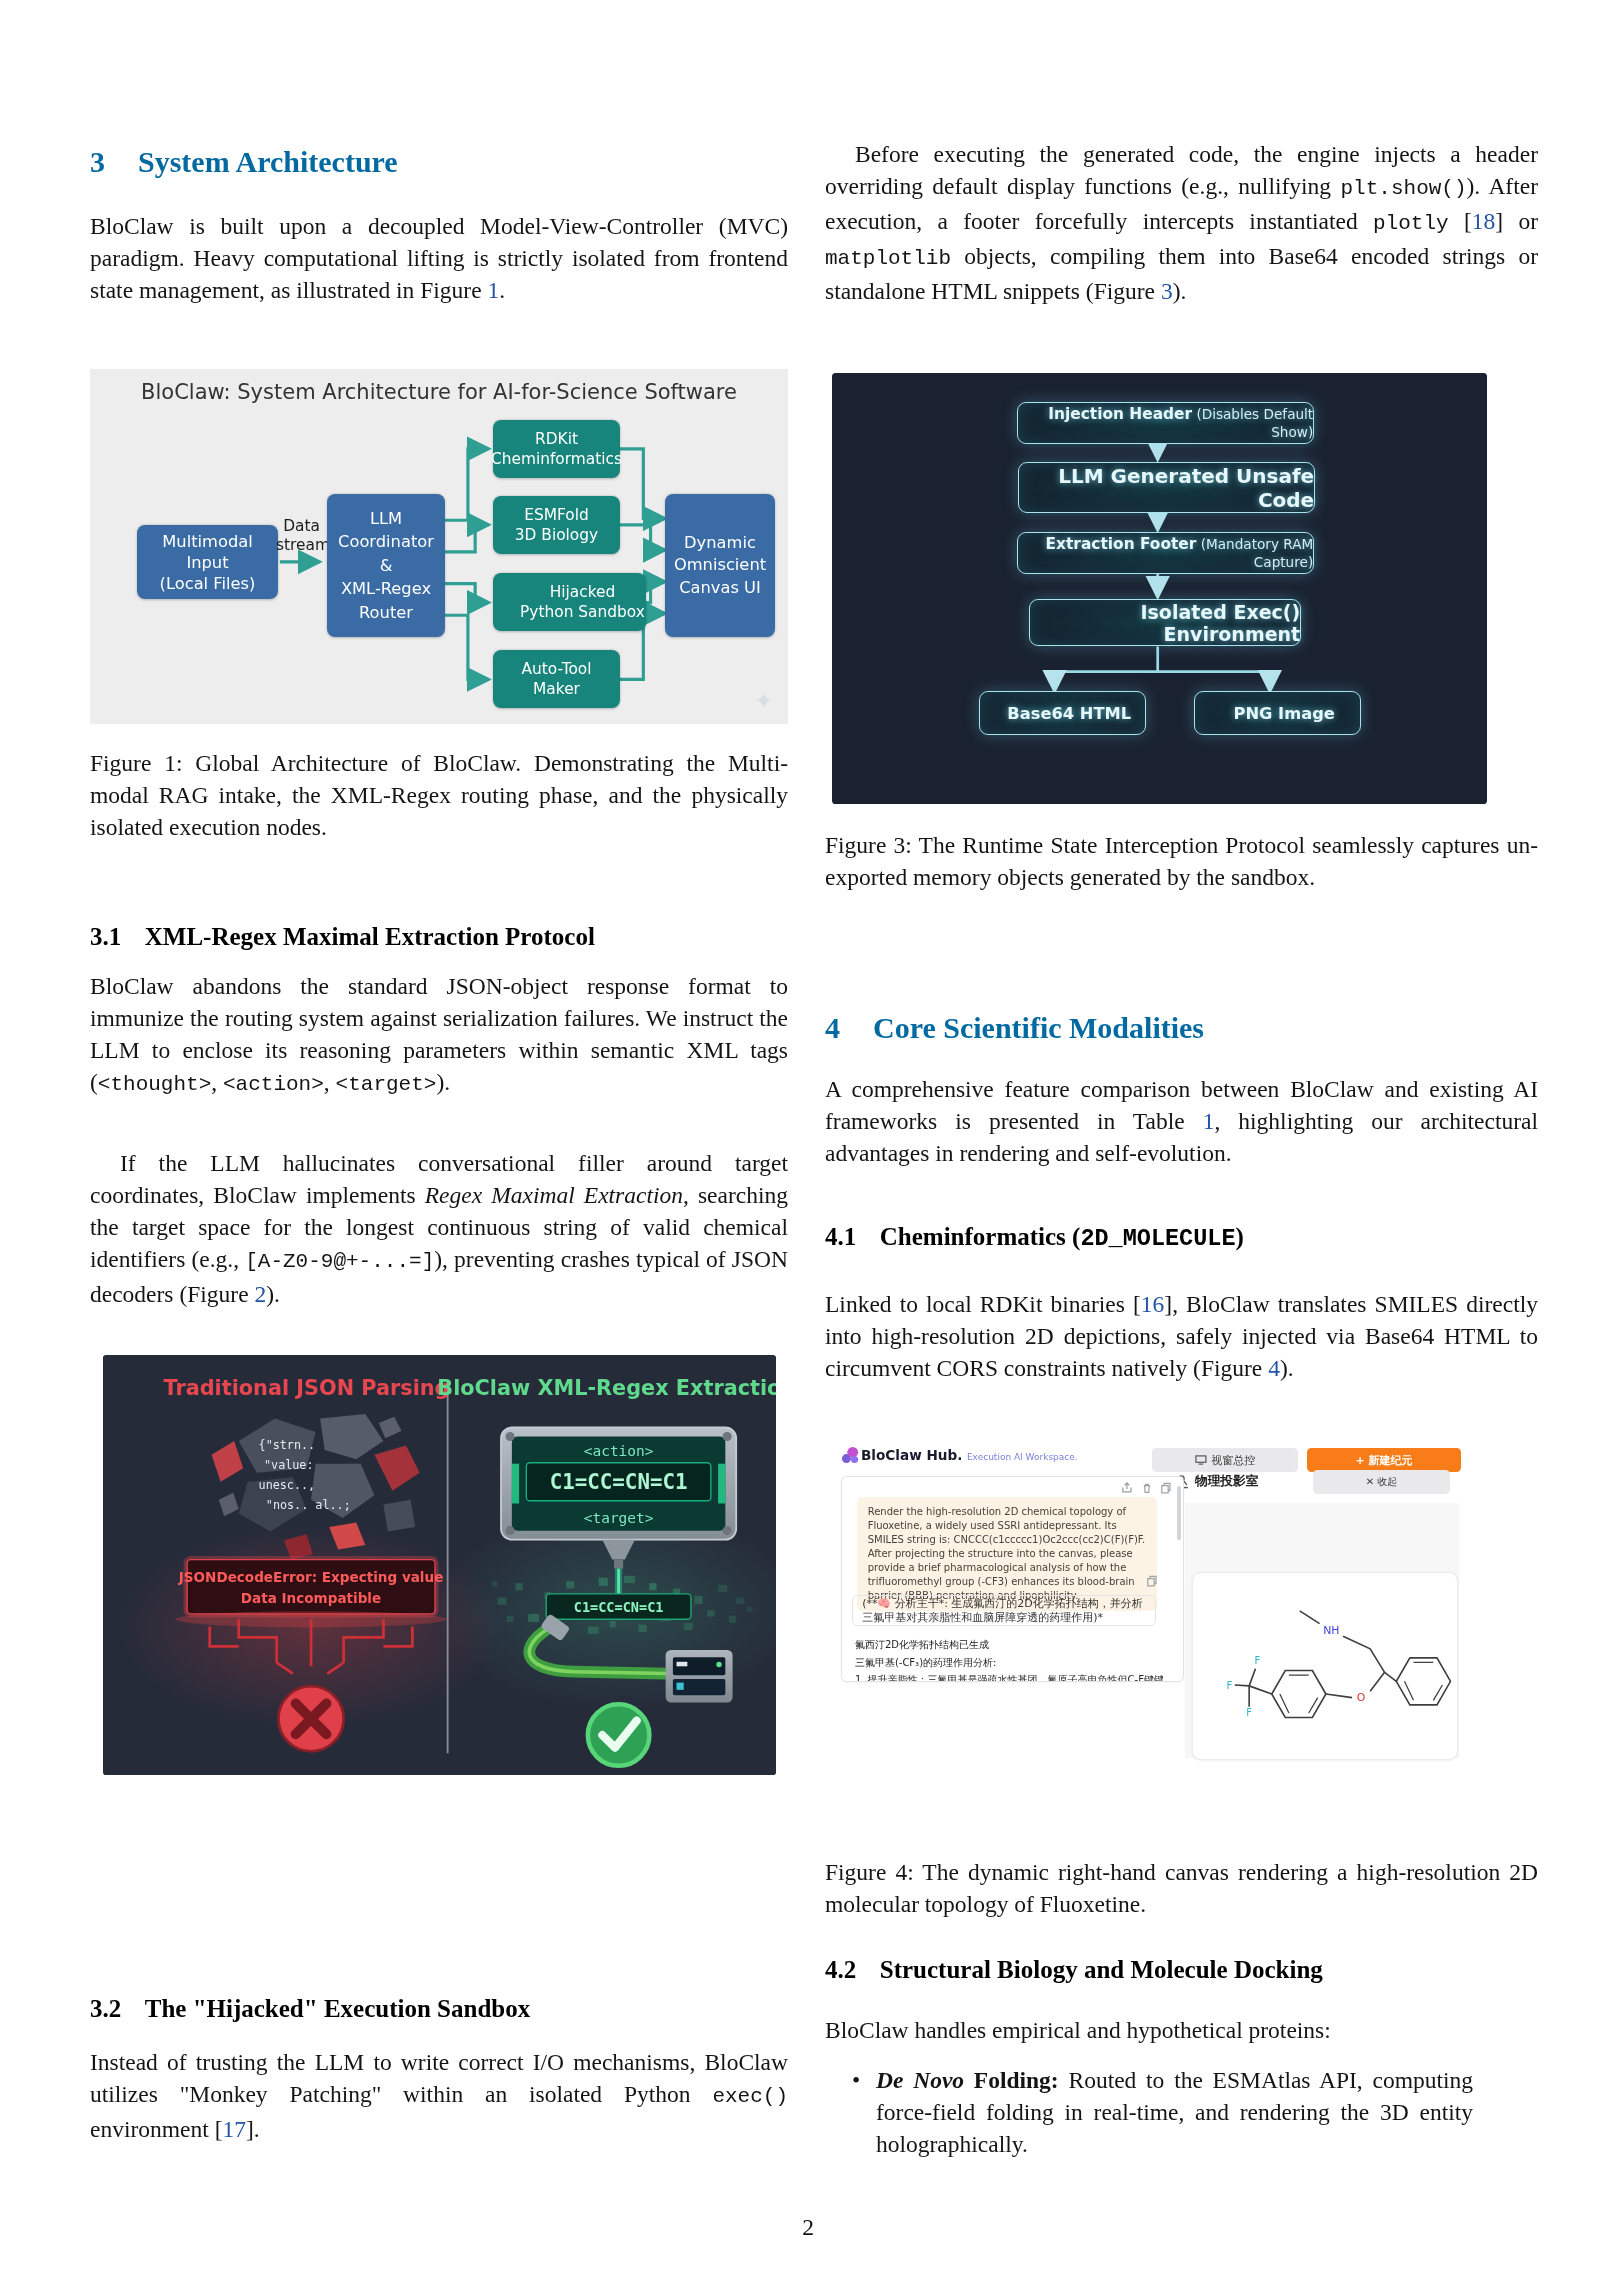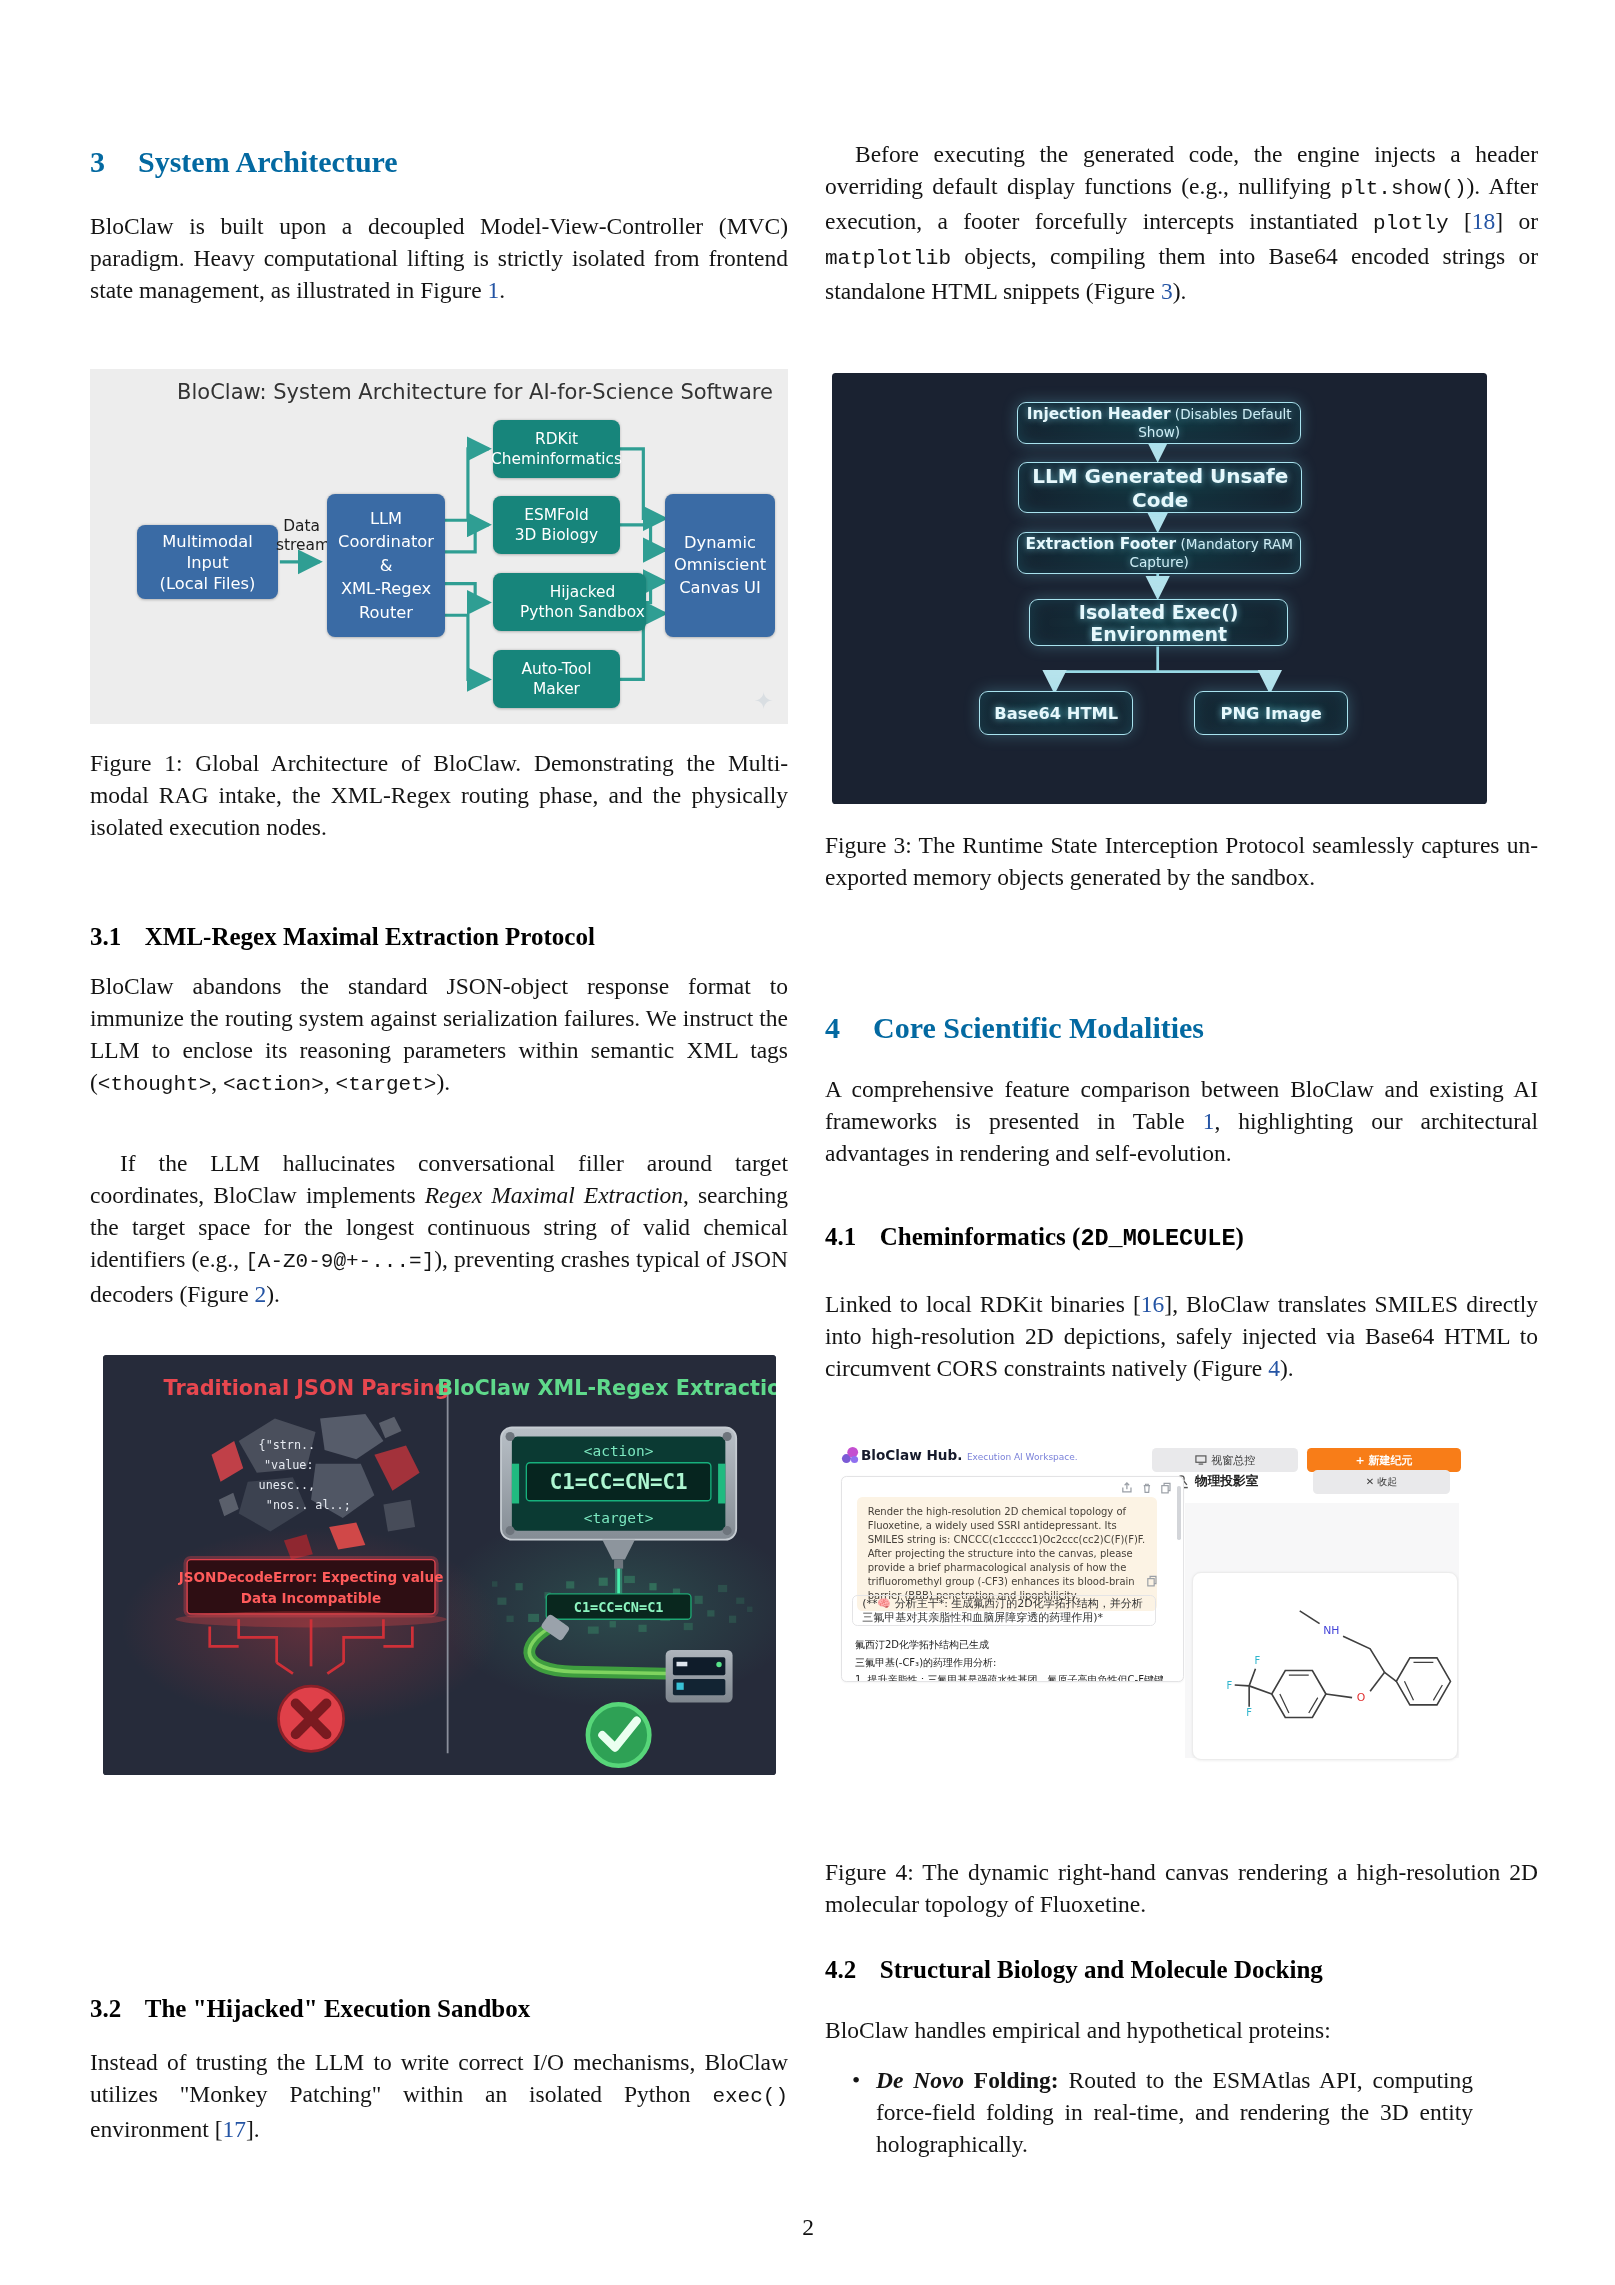--- a/index.html
+++ b/index.html
@@ -19,43 +19,43 @@
   .mono{font-family:"Liberation Mono",monospace;font-size:21px;}
   .mono-h{font-family:"Liberation Mono",monospace;font-size:23.5px;font-weight:bold;}
   .ital{font-style:italic;}
   .bold-ital{font-style:italic;font-weight:bold;}
   .ref{color:#2454a4;}
   .pagenum{position:absolute;left:0;width:100%;text-align:center;top:2214px;font-size:23.5px;}
 
   
   .fig1{position:absolute;background:#ededed;overflow:hidden;}
   .fig1-title{position:absolute;top:11px;left:0;width:100%;text-align:center;
-              font-family:"DejaVu Sans",sans-serif;font-size:21px;color:#333;padding-left:36px;}
+              font-family:"DejaVu Sans",sans-serif;font-size:21px;color:#333;}
   .f1box{position:absolute;border-radius:8.1px;color:#fff;display:flex;align-items:center;
          justify-content:center;text-align:center;font-family:"DejaVu Sans",sans-serif;
          font-size:17px;line-height:22px;white-space:pre-line;box-shadow:0 0.9px 2.7px rgba(0,0,0,.25);}
   .f1blue{background:#3a6ba5;}
   .f1teal{background:#17857b;}
   .f1edge{position:absolute;font-family:"DejaVu Sans",sans-serif;font-size:15.4px;line-height:19px;
           color:#1c1c1c;text-align:center;white-space:pre-line;}
   .f1sparkle{position:absolute;right:14.5px;bottom:9px;color:#d9dee2;font-size:23.5px;
              font-family:"DejaVu Sans",sans-serif;}
 
   
   .fig2{position:absolute;border-radius:3.6px;overflow:hidden;background:#262b3a;}
   .fig2 svg{display:block;}
 
   
   .fig3{position:absolute;background:#1a2231;border-radius:3.6px;overflow:hidden;}
   .f3box{position:absolute;border:1.8px solid #a9e3ef;border-radius:9px;
          background:radial-gradient(ellipse at center,#123a44 0%,#15212e 78%);
-         color:#e6f8fc;display:flex;align-items:center;justify-content:center;text-align:center;
+         color:#e6f8fc;display:flex;align-items:center;justify-content:center;text-align:right;
          font-family:"DejaVu Sans",sans-serif;
          box-shadow:0 0 14.5px rgba(120,220,240,.28), inset 0 0 18px rgba(40,180,200,.22);
-         text-shadow:0 0 7.2px rgba(140,235,255,.7);}
+         text-shadow:0 0 7.2px rgba(140,235,255,.7);padding-left:13px;}
   .f3small{font-size:15.4px;}
   .f3small .f3rest{font-weight:normal;font-size:13.6px;color:#cfeef6;}
   .f3b{font-weight:bold;}
   .f3big{font-size:20px;font-weight:bold;}
   .f3leaf{font-size:16.3px;font-weight:bold;}
 
   
   .fig4{position:absolute;background:#fff;font-family:"DejaVu Sans",sans-serif;}
   .f4-brand{position:absolute;left:27px;top:7.2px;font-size:13.6px;font-weight:bold;color:#171b2c;}
   .f4-brand-sub{font-size:9px;font-weight:normal;color:#7b82d9;margin-left:4.5px;}

